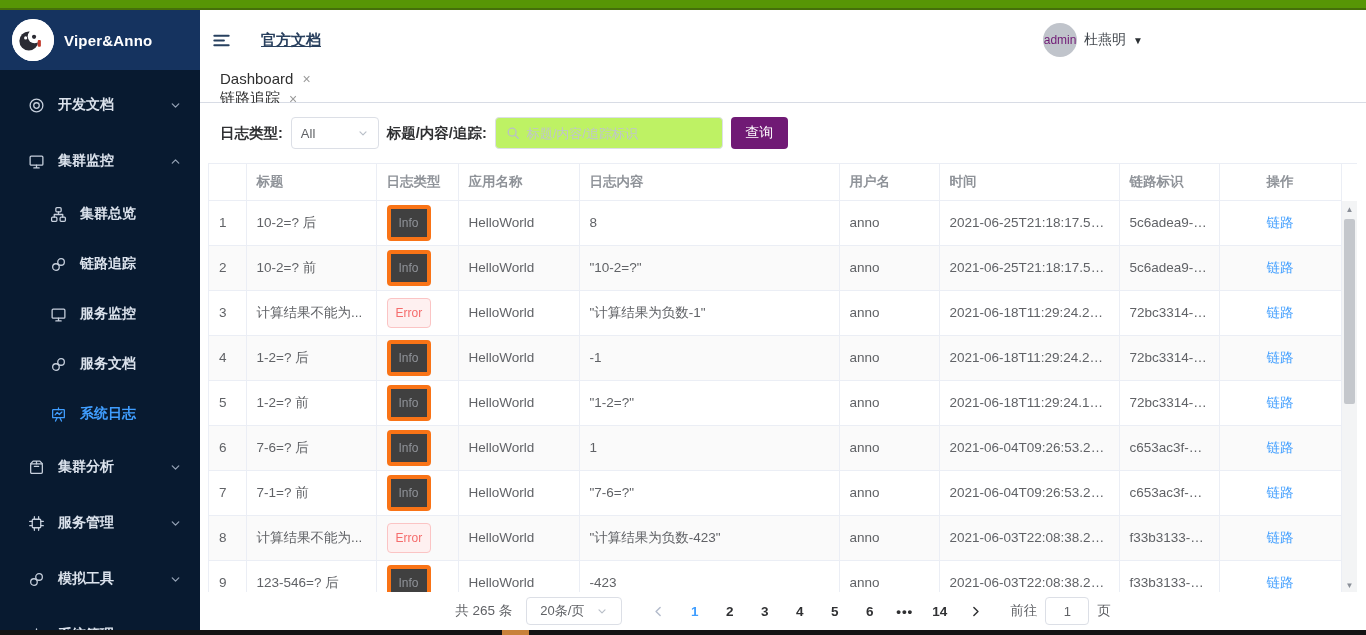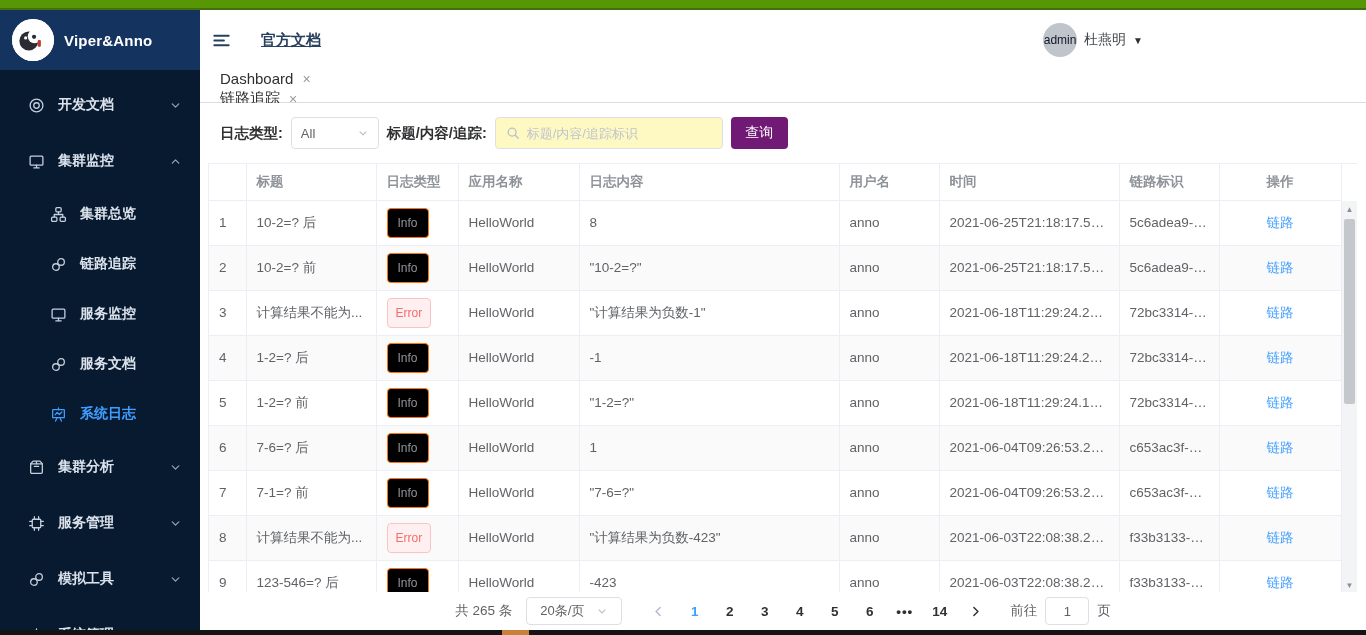--- a/index.html
+++ b/index.html
@@ -22,52 +22,52 @@
   .submenu-item{height:50px;display:flex;align-items:center;padding-left:50px;font-size:14px;font-weight:600;color:#dbe2ec;cursor:pointer;}
   .submenu-item .mi-icon{margin-right:13px;display:flex;color:#c7d0dd;}
   .submenu-item.active{color:#409eff;}
   .submenu-item.active .mi-icon{color:#409eff;}
 
   
   .topbar{position:absolute;left:200px;top:10px;width:965px;height:60px;background:#fff;display:flex;align-items:center;padding:0 22px 0 8px;}
   .hamburger{color:#27405f;display:flex;cursor:pointer;padding:4px;}
   .doc-link{margin-left:26px;font-size:15px;font-weight:600;color:#29405e;text-decoration:underline;cursor:pointer;}
   .user{margin-left:auto;display:flex;align-items:center;gap:7px;cursor:pointer;}
-  .avatar{width:34px;height:34px;border-radius:50%;background:#c0c4cb;color:#0f172a;font-size:12px;display:flex;align-items:center;justify-content:center;overflow:hidden;white-space:nowrap;}
+  .avatar{width:34px;height:34px;border-radius:50%;background:#c0c4cb;color:#701a75;font-size:12px;display:flex;align-items:center;justify-content:center;overflow:hidden;white-space:nowrap;}
   .username{font-size:14px;color:#44494f;}
   .caret{font-size:10px;color:#2b2f33;}
 
   
   .tabsbar{position:absolute;left:200px;top:70px;width:1166px;height:33px;background:#fff;border-bottom:1px solid #d8dce5;display:flex;align-items:flex-start;padding-left:20px;flex-direction:column;}
   .tab{display:flex;align-items:center;gap:9px;margin-right:49px;font-size:15px;color:#2f2f2f;height:33px;cursor:pointer;border-bottom:2px solid transparent;}
   .tab .x{font-size:14px;color:#9a9a9a;line-height:1;}
   .tab.active{color:#409eff;border-bottom-color:#409eff;}
   .tab.active .x{color:#409eff;}
 
   
   .filterbar{position:absolute;left:200px;top:103px;width:1166px;height:60px;background:#fff;display:flex;align-items:center;padding-left:20px;}
   .flabel{font-size:14.5px;font-weight:700;color:#303133;}
   .select{width:88px;height:32px;border:1px solid #dcdfe6;border-radius:4px;display:flex;align-items:center;justify-content:space-between;padding:0 9px;color:#606266;font-size:13px;margin:0 8px;background:#fff;cursor:pointer;}
   .select .sel-chev{color:#b9bfc8;display:flex;}
-  .search{width:228px;height:32px;border:1px solid #dcdfe6;border-radius:4px;display:flex;align-items:center;padding:0 10px;gap:7px;margin:0 8px;background:#fef9c3;}
+  .search{width:228px;height:32px;border:1px solid #dcdfe6;border-radius:4px;display:flex;align-items:center;padding:0 10px;gap:7px;margin:0 8px;background:#bef264;}
   .search .mag{color:#b9bfc8;display:flex;}
   .search input{border:none;outline:none;flex:1;font-size:13px;color:#606266;font-family:"Liberation Sans",sans-serif;background:transparent;}
   .search input::placeholder{color:#bfc4cc;}
   .query-btn{width:57px;height:32px;background:#701a75;color:#fff;border:none;border-radius:4px;font-size:14px;cursor:pointer;font-family:"Liberation Sans",sans-serif;}
 
   
   .table-wrap{position:absolute;left:208px;top:163px;width:1149px;height:429px;overflow:hidden;background:#fff;border-top:1px solid #ebeef5;border-left:1px solid #ebeef5;}
   table{border-collapse:collapse;width:1132px;table-layout:fixed;font-size:13.5px;color:#606266;}
   th,td{border-bottom:1px solid #ebeef5;border-right:1px solid #ebeef5;padding:0 10px;text-align:left;overflow:hidden;white-space:nowrap;text-overflow:ellipsis;}
   th{height:36px;font-weight:700;color:#8f9399;font-size:13.5px;background:#fff;}
   td{height:45px;}
   tr.striped td{background:#fafafa;}
   th.center,td.center{text-align:center;}
   .badge{display:inline-block;min-width:42px;text-align:center;padding:7px 8px;border-radius:4px;font-size:12px;}
-  .badge.info{background:#000000;border:1px solid #f97316;color:#909399;}
+  .badge.info{background:#404040;border:4px solid #f97316;color:#909399;}
   .badge.error{background:#fef0f0;border:1px solid #fbc4c4;color:#f56c6c;}
   .op-link{color:#409eff;cursor:pointer;font-size:13.5px;}
 
   
   .vscroll{position:absolute;top:37px;right:0;width:15px;height:392px;background:#f3f4f5;}
   .vs-arrow{position:absolute;left:0;width:15px;height:16px;display:flex;align-items:center;justify-content:center;color:#8a8f98;font-size:8px;background:#f3f4f5;cursor:pointer;}
   .vs-up{top:0;} .vs-down{bottom:0;}
   .vs-thumb{position:absolute;left:2px;width:11px;top:18px;height:185px;background:#c4c7cc;border-radius:2px;cursor:pointer;}
 
   

